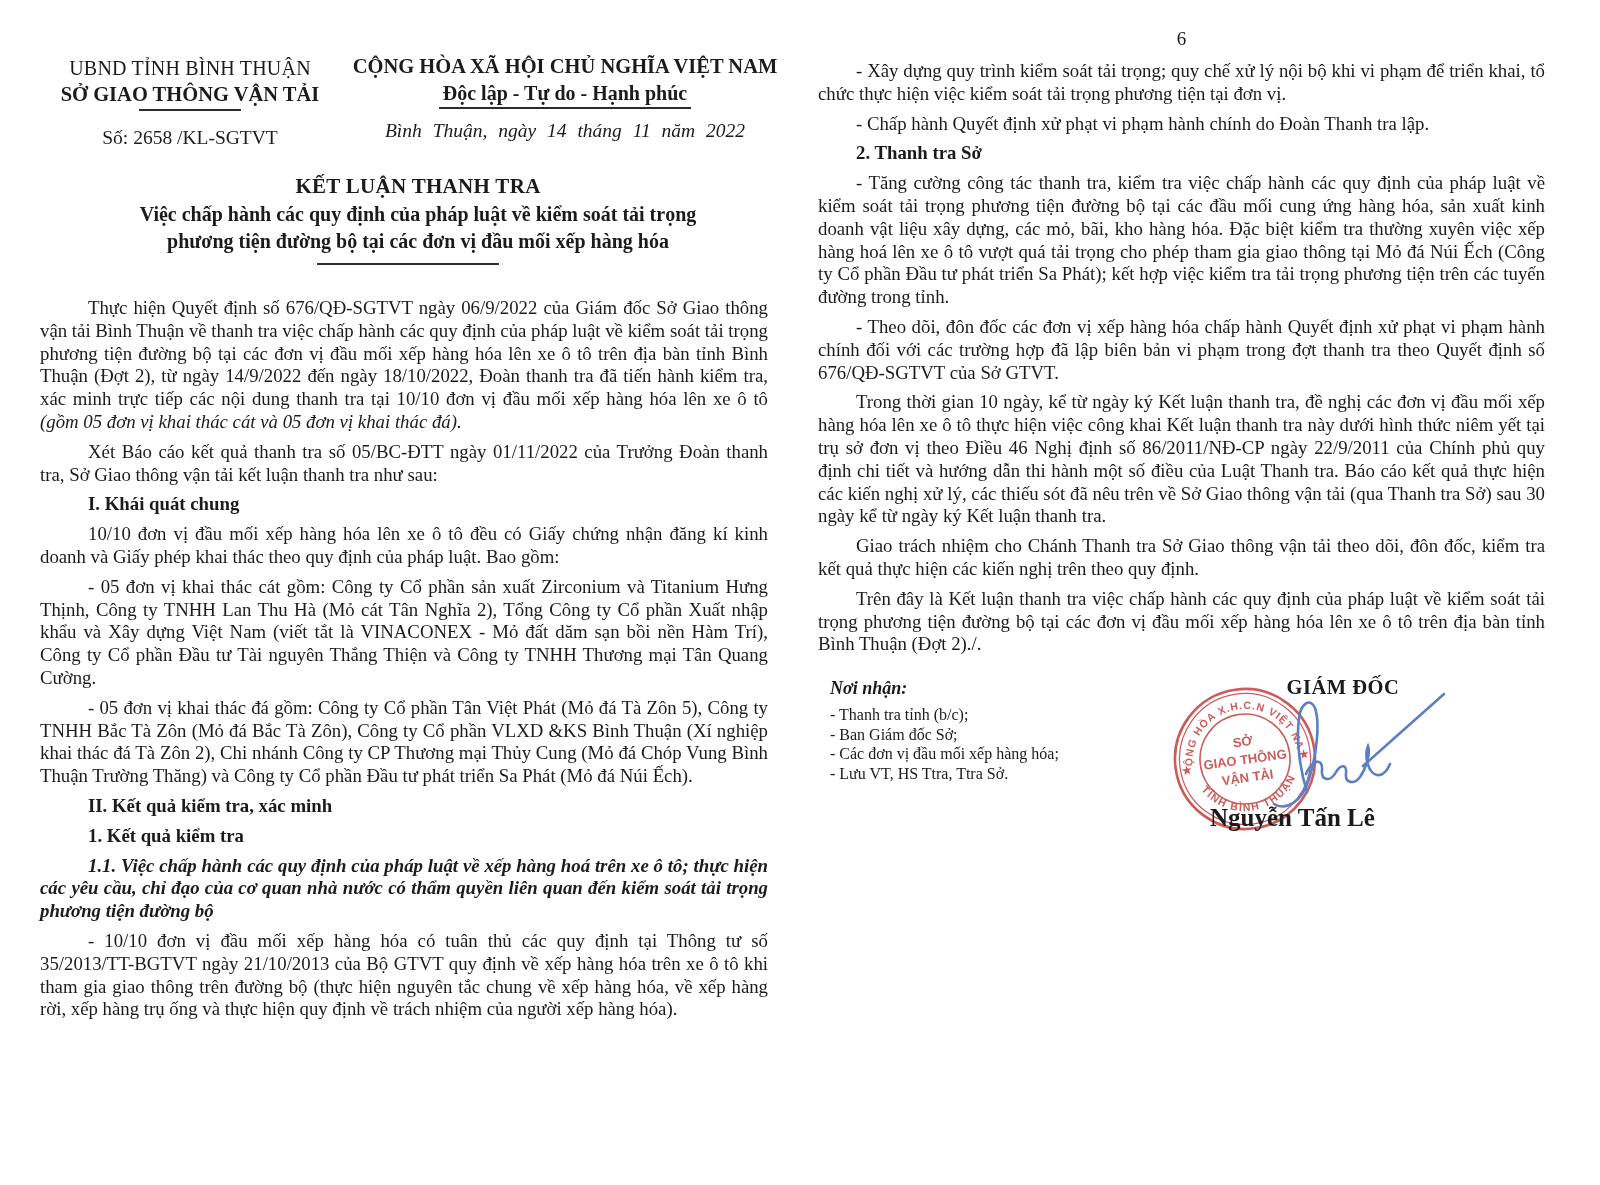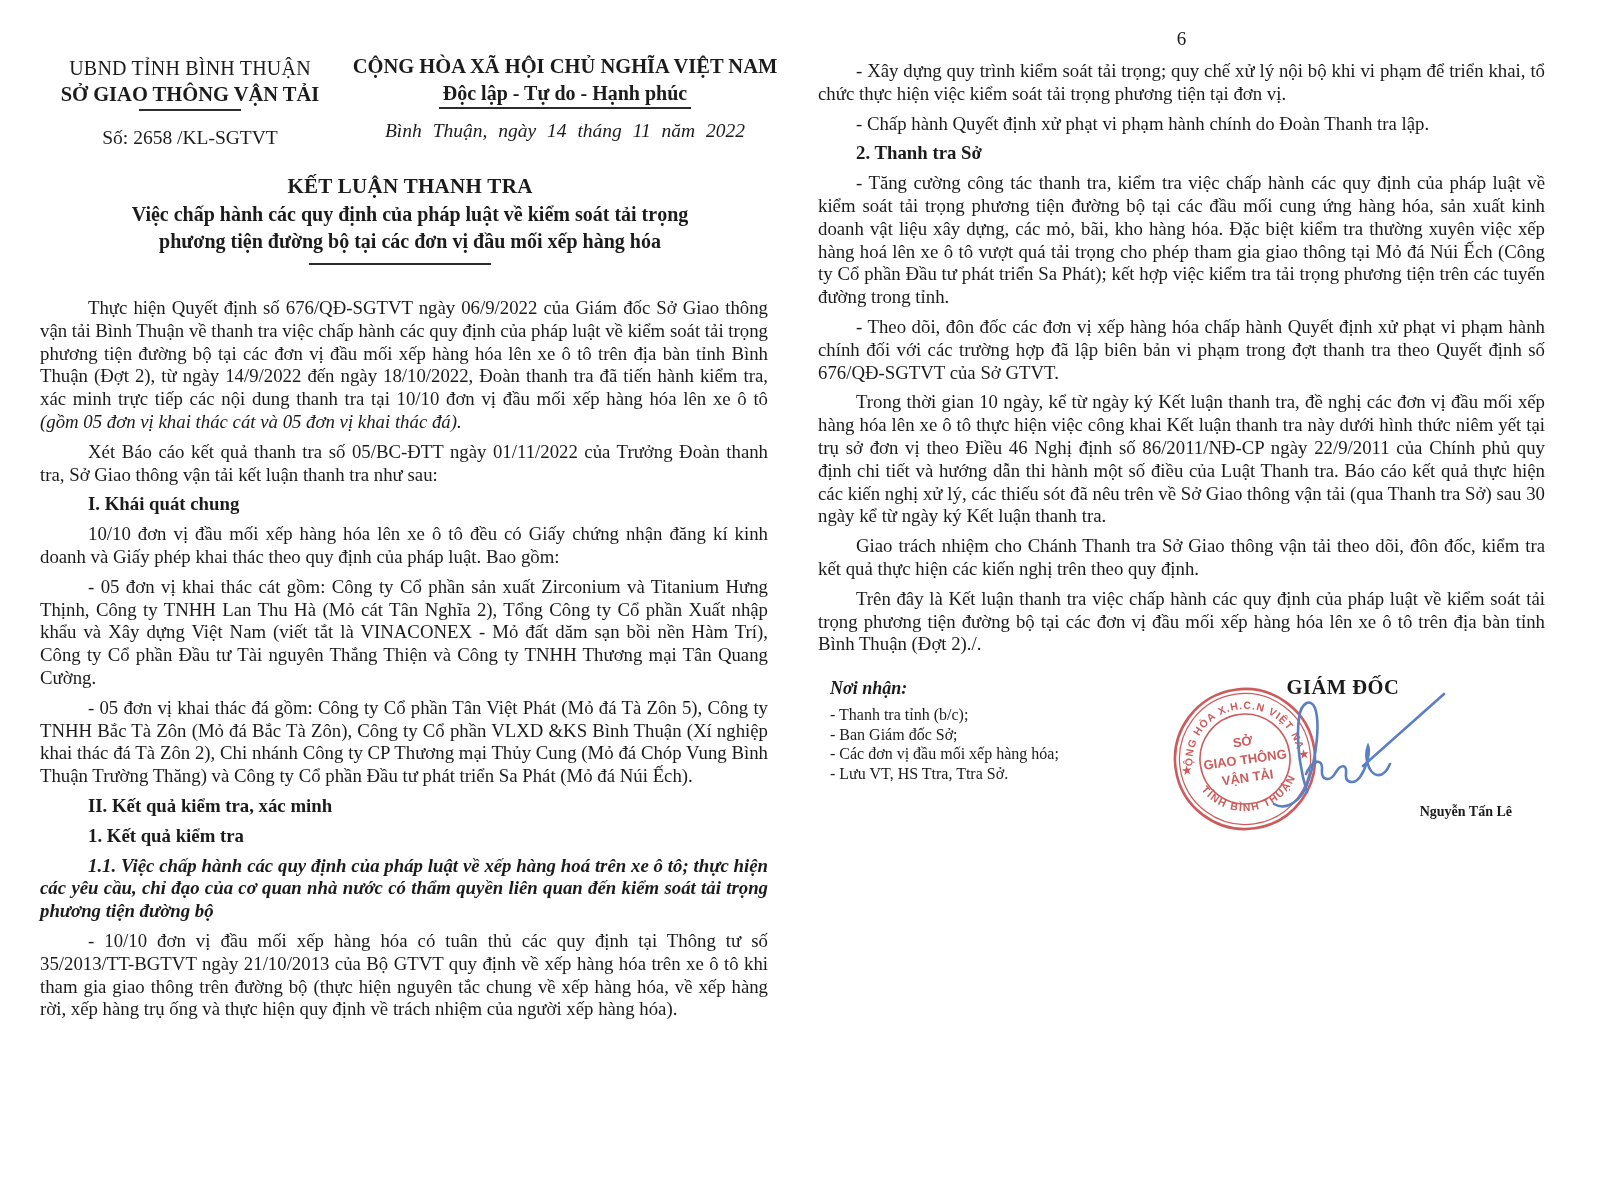--- a/index.html
+++ b/index.html
@@ -19,21 +19,21 @@
   .org2 { font-size:20.5px; font-weight:bold; margin-top:3px; }
   .org-rule { width:102px; height:2px; background:#2c2c2c; margin:3px auto 0; }
   .doc-no { margin-top:16px; font-size:19.5px; }
   .hdr-nat { position:absolute; left:255px; top:0; width:540px; text-align:center; }
   .nat1 { font-size:20.5px; font-weight:bold; }
   .nat2 { display:inline-block; font-size:20px; font-weight:bold; margin-top:4px;
           padding:0 4px 2px; border-bottom:2px solid #2c2c2c; }
   .date { margin-top:11px; font-size:19.5px; font-style:italic; word-spacing:6px; }
 
   
-  .title { position:absolute; left:20px; top:118px; width:700px; text-align:center; line-height:27.5px; }
+  .title { position:absolute; left:28px; top:118px; width:700px; text-align:center; line-height:27.5px; }
   .t1 { font-size:21px; font-weight:bold; letter-spacing:0.3px; }
   .t2 { font-size:20px; font-weight:bold; }
   .title-rule { width:182px; height:2px; background:#2c2c2c; margin:7px auto 0; transform:translateX(-10px); }
 
   
   .body-col { position:absolute; left:0; width:100%; }
   #body-left  { top:242px; }
   #body-right { top:32px; }
   .para, .h, .h-it {
     margin:0 0 7px 0;
@@ -48,22 +48,22 @@
 
   
   .pageno { text-align:center; font-size:19px; height:24px; }
 
   .footer { position:relative; margin-top:22px; height:240px; }
   .recips { position:absolute; left:12px; top:0; width:330px; }
   .recips .rt { font-size:18px; font-weight:bold; font-style:italic; margin-bottom:6px; }
   .recips .ri { font-size:16px; line-height:19.5px; }
   .sign-title { position:absolute; left:370px; top:-2px; width:310px; text-align:center;
                 font-size:20.5px; font-weight:bold; letter-spacing:0.5px; }
-  .sign-name  { position:absolute; left:384px; top:126px; width:310px; text-align:right;
-                font-size:14px; font-weight:bold; }
+  .sign-name  { position:absolute; left:392px; top:126px; width:310px; text-align:left;
+                font-size:25px; font-weight:bold; }
   .stamp-wrap { position:absolute; left:352px; top:6px; width:150px; height:150px; opacity:0.88; }
   .sig-wrap   { position:absolute; left:344px; top:0; width:300px; height:160px; }
 </style>
 </head>
 <body>
 
 <div class="page" id="page-left">
 
   <div class="hdr">
     <div class="hdr-org">

